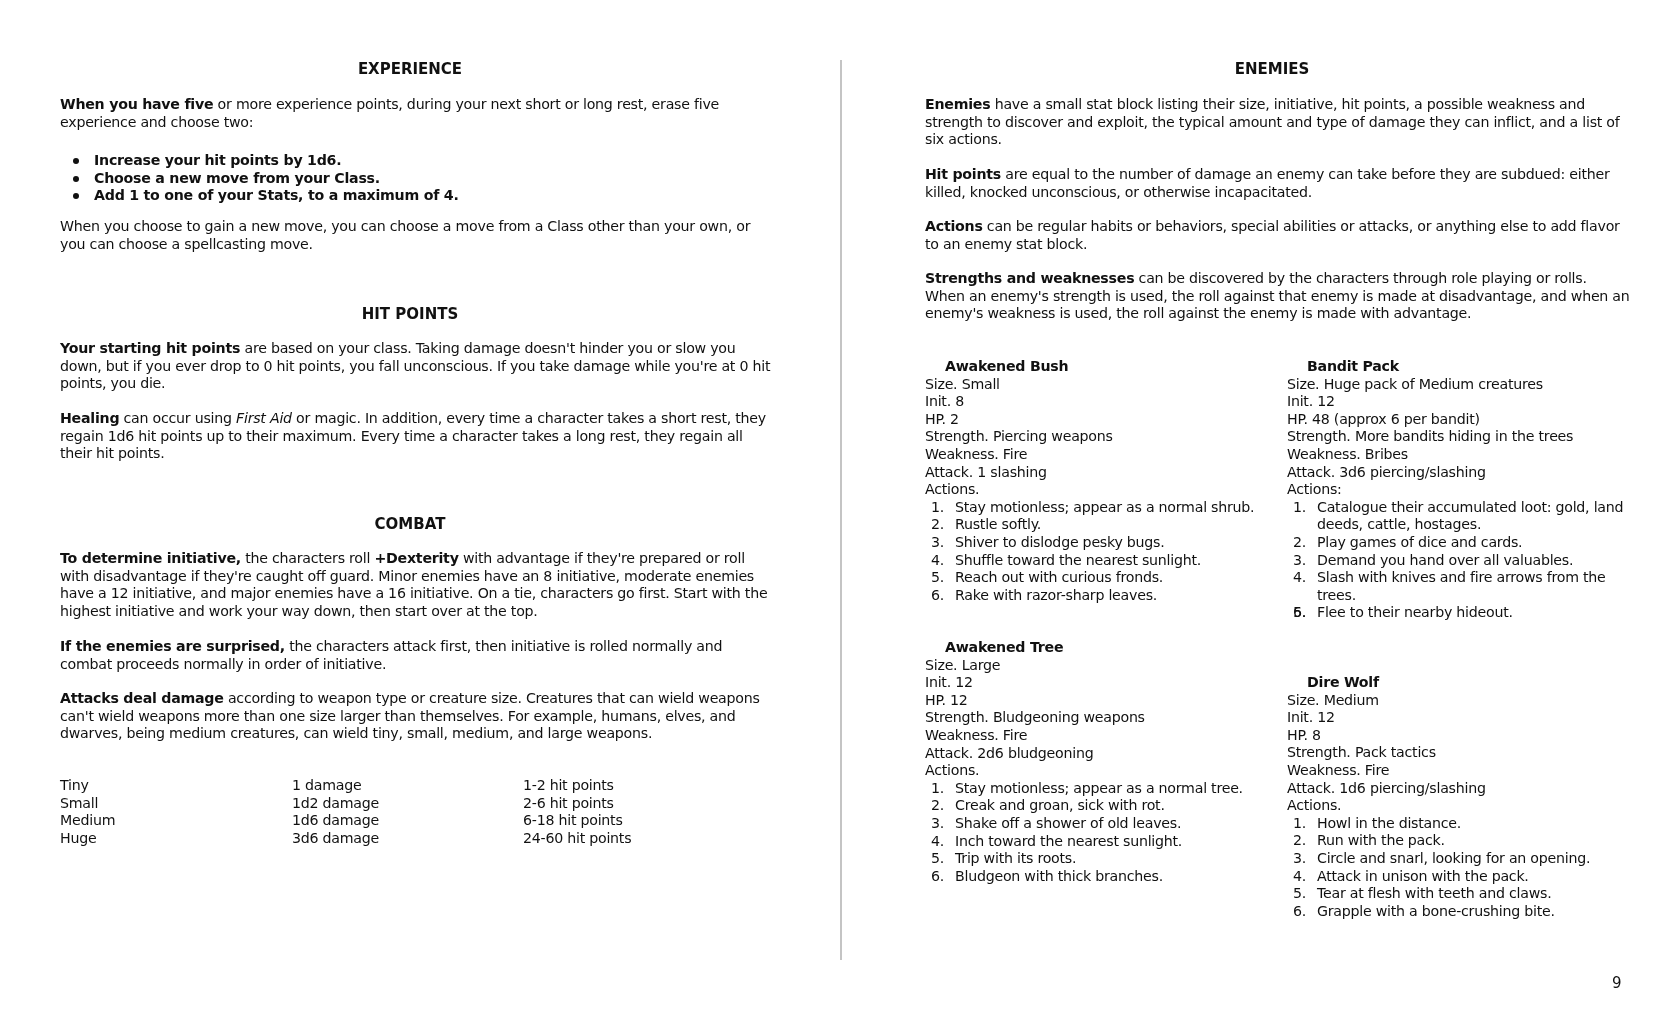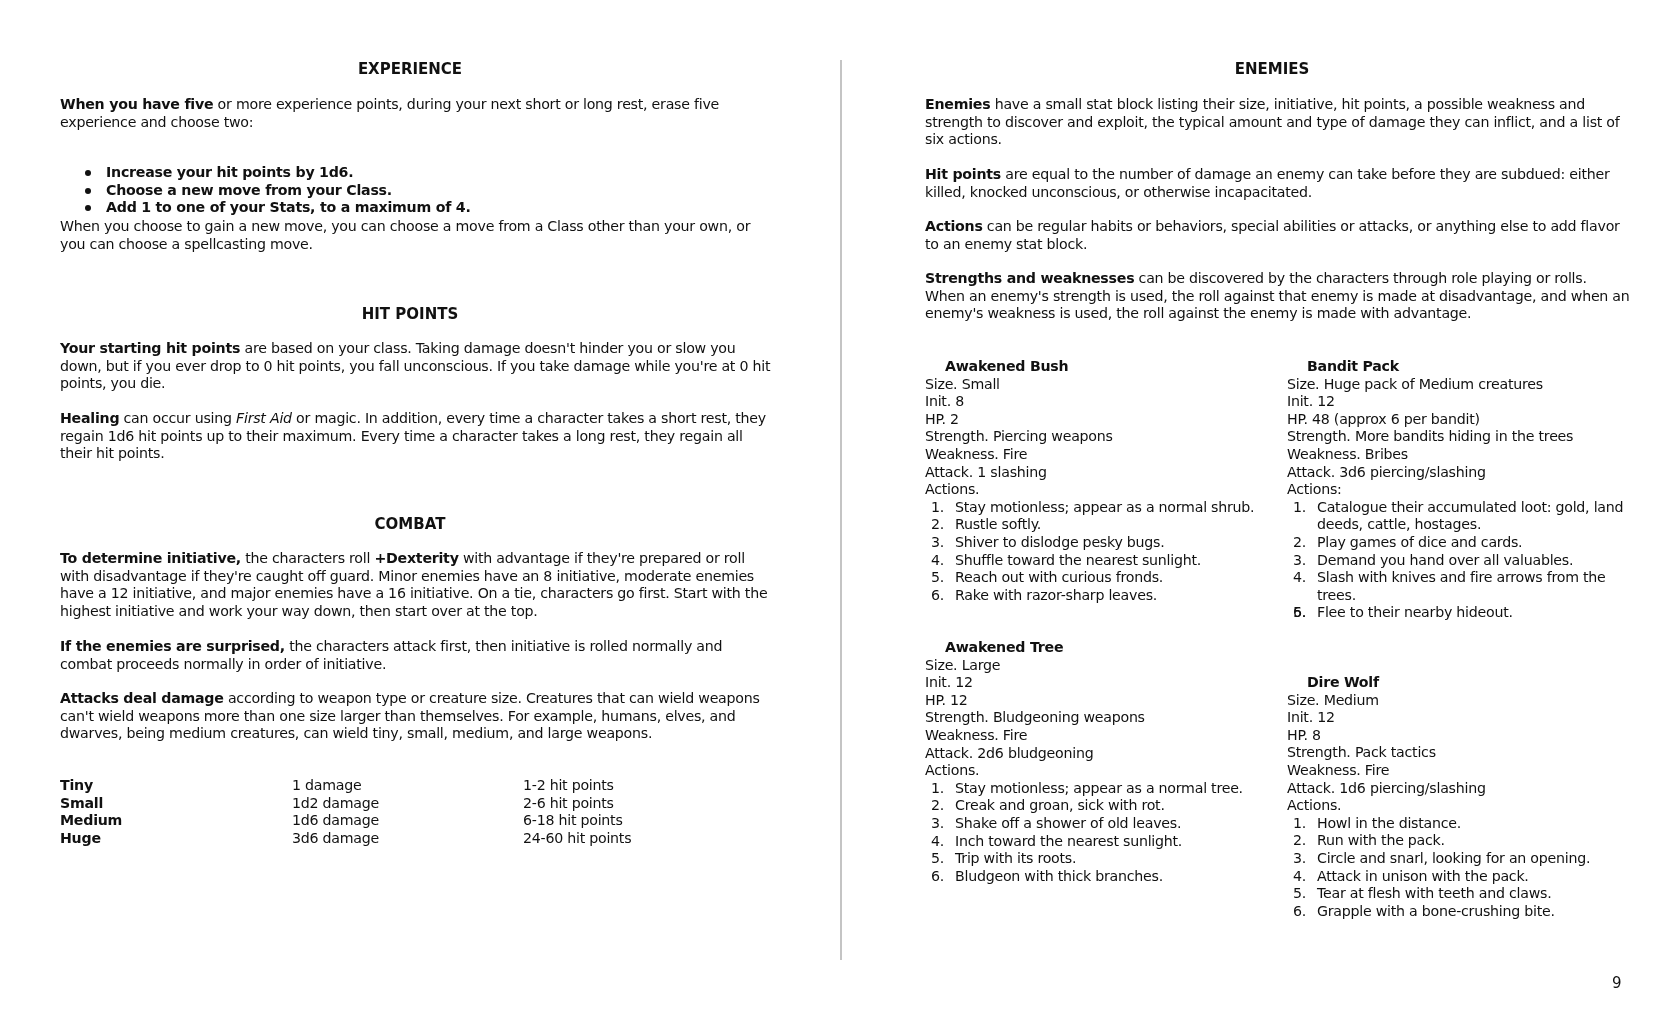--- a/index.html
+++ b/index.html
@@ -16,26 +16,26 @@
   .right { left: 925px; top: 0; width: 705px; }
   .divider { position: absolute; left: 840px; top: 60px; width: 2px; height: 900px; background: #c4c4c4; }
   .heading { position: absolute; font-weight: bold; text-align: center; font-size: 15px; letter-spacing: 0; }
   .left .heading { left: 0; width: 700px; }
   .right .heading { left: 0; width: 694px; }
   .block { position: absolute; left: 0; margin: 0; }
   .left .block { width: 712px; }
   .right .block { width: 705px; }
   b, .b { font-weight: bold; }
   i { font-style: italic; }
-  ul.bullets { list-style: none; padding: 0; margin: 16px; }
+  ul.bullets { list-style: none; padding: 0; margin: 4px; }
   ul.bullets li { position: relative; padding-left: 30px; font-weight: bold; }
   ul.bullets li .dot { position: absolute; left: 9px; top: 6px; width: 6px; height: 6px; border-radius: 50%; background: #111; }
   table.sizes { border-collapse: collapse; }
   table.sizes td { padding: 0; vertical-align: top; height: 17.6px; }
-  table.sizes td.c1 { width: 232px; font-weight: bold; }
+  table.sizes td.c1 { width: 232px; font-weight: normal; }
   table.sizes td.c2 { width: 231px; }
   .stat { position: absolute; width: 345px; }
   .stat .name { font-weight: bold; margin-left: 20px; }
   .stat ol { margin: 0; padding: 0; list-style: none; }
   .stat ol li { position: relative; padding-left: 30px; }
   .stat ol li .num { position: absolute; left: 6px; top: 0; }
   .pagenum { position: absolute; left: 1612px; top: 975px; font-size: 15px; }
 </style>
 </head>
 <body>

